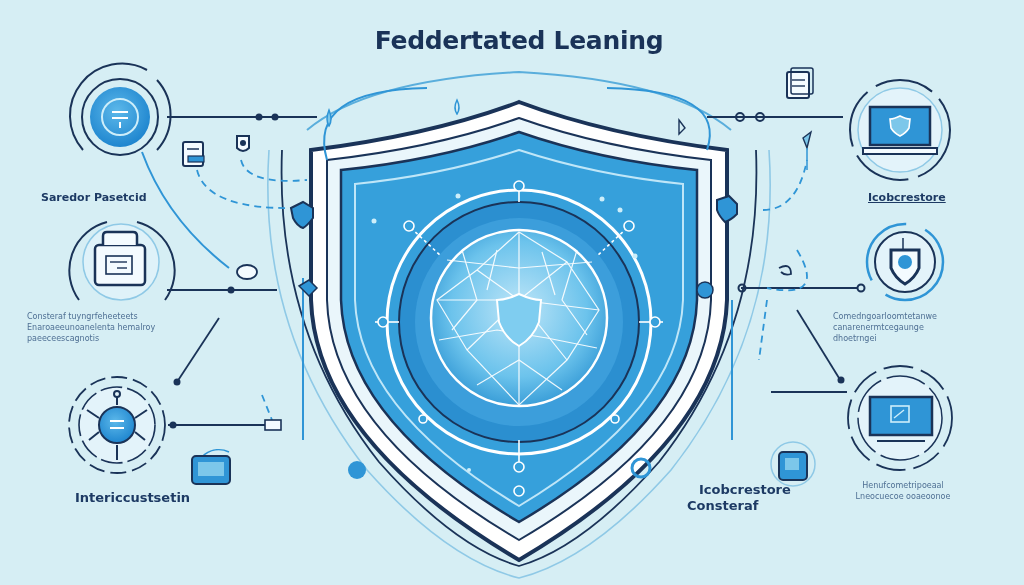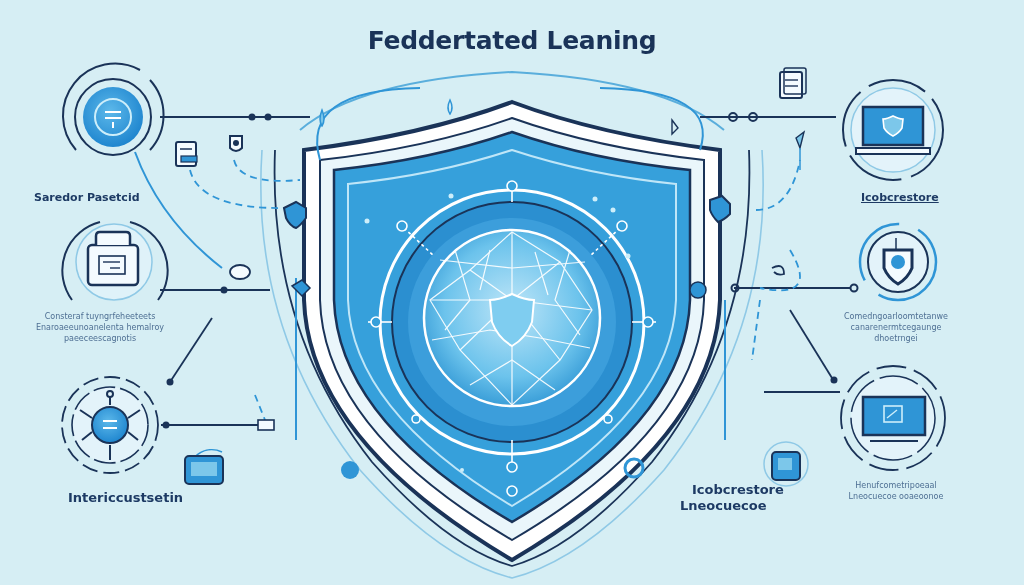--- a/index.html
+++ b/index.html
@@ -1,22 +1,22 @@
 <!DOCTYPE html>
 <html><head>
 <meta charset="utf-8">
 <style>
   html, body { margin:0; padding:0; }
   body { width:1024px; height:585px; background:#d6eef4; overflow:hidden; position:relative; font-family:"DejaVu Sans", sans-serif; }
-  .canvas { position:absolute; left:0; top:0; width:833px; height:585px;border-radius:28px; }
+  .canvas { position:absolute; left:7px; top:0; width:833px; height:585px;border-radius:28px; }
   .title { position:absolute; left:0; width:1024px; top:26px; text-align:center; font-family:"DejaVu Sans", sans-serif; font-weight:bold; font-size:25px; color:#1a3358; letter-spacing:-0.3px; }
   .label { position:absolute; font-family:"DejaVu Sans", sans-serif; font-weight:bold; color:#1d3a64; line-height:1.25; }
   .label.sm { font-size:11px; }
   .label.md { font-size:13px; }
-  .desc { position:absolute; font-family:"DejaVu Sans", sans-serif; font-size:8px; color:#4e6f93; text-align:center; line-height:1.35; }
+  .desc { position:absolute; font-family:"DejaVu Sans", sans-serif; font-size:8px; color:#4e6f93; text-align:left; line-height:1.35; }
   svg { position:absolute; left:0; top:0; }
 </style>
 </head>
 <body>
 
 <div class="canvas">
 
 <svg width="1024" height="585" viewBox="0 0 1024 585">
   <defs>
     <radialGradient id="globeGrad" cx="50%" cy="45%" r="55%">
@@ -249,16 +249,16 @@
   <div>dhoetrngei</div>
 </div>
 
 <div class="desc" style="left:846px; top:481px; width:100px; text-align:center;">
   <div>Henufcometripoeaal</div>
   <div>Lneocuecoe ooaeoonoe</div>
 </div>
 
 <div class="label md" style="left:680px; top:482px;">
   <div style="padding-left:12px;">Icobcrestore</div>
-  <div>Lneocuecoe</div>
+  <div>Consteraf</div>
 </div>
 
 </div>
 
 </body></html>

